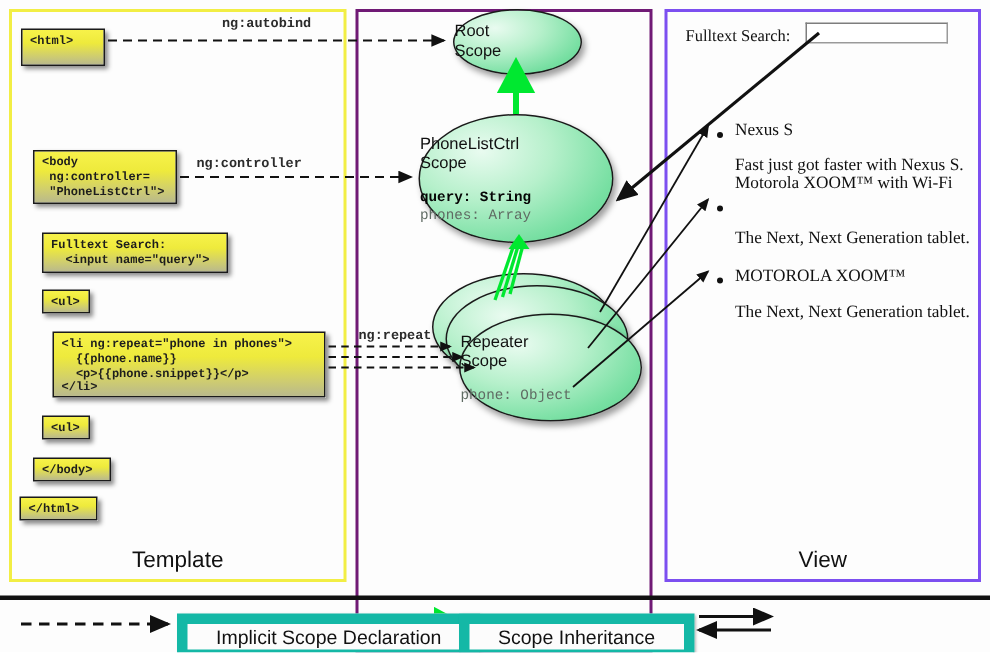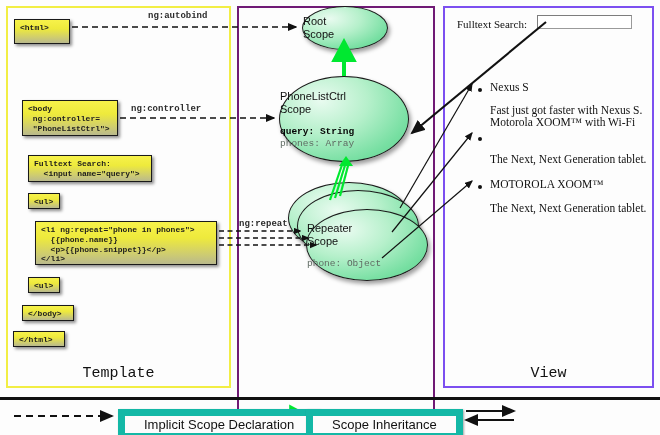--- a/index.html
+++ b/index.html
@@ -26,21 +26,21 @@
   .col-view     { left: 443px; top: 6px; width: 211px; height: 382px; border: 2px solid #7c4ff0; }
 
   .col-label {
     position: absolute;
     bottom: 4px;
     left: 0; right: 0;
     text-align: center;
     font-size: 15px;
     font-weight: 400;
     color: #111;
-    font-family: Liberation Mono, monospace;
+    font-family: Liberation Sans, sans-serif;
   }
 
   
   .code-box {
     position: absolute;
     box-sizing: border-box;
     border: 1px solid #1a1a1a;
     background: linear-gradient(to bottom, #f7f24a 0%, #eeea3c 38%, #cdcb72 78%, #b9b98c 100%);
     box-shadow: 2px 2px 3px rgba(0,0,0,0.45);
     font-family: "Liberation Mono", monospace;

